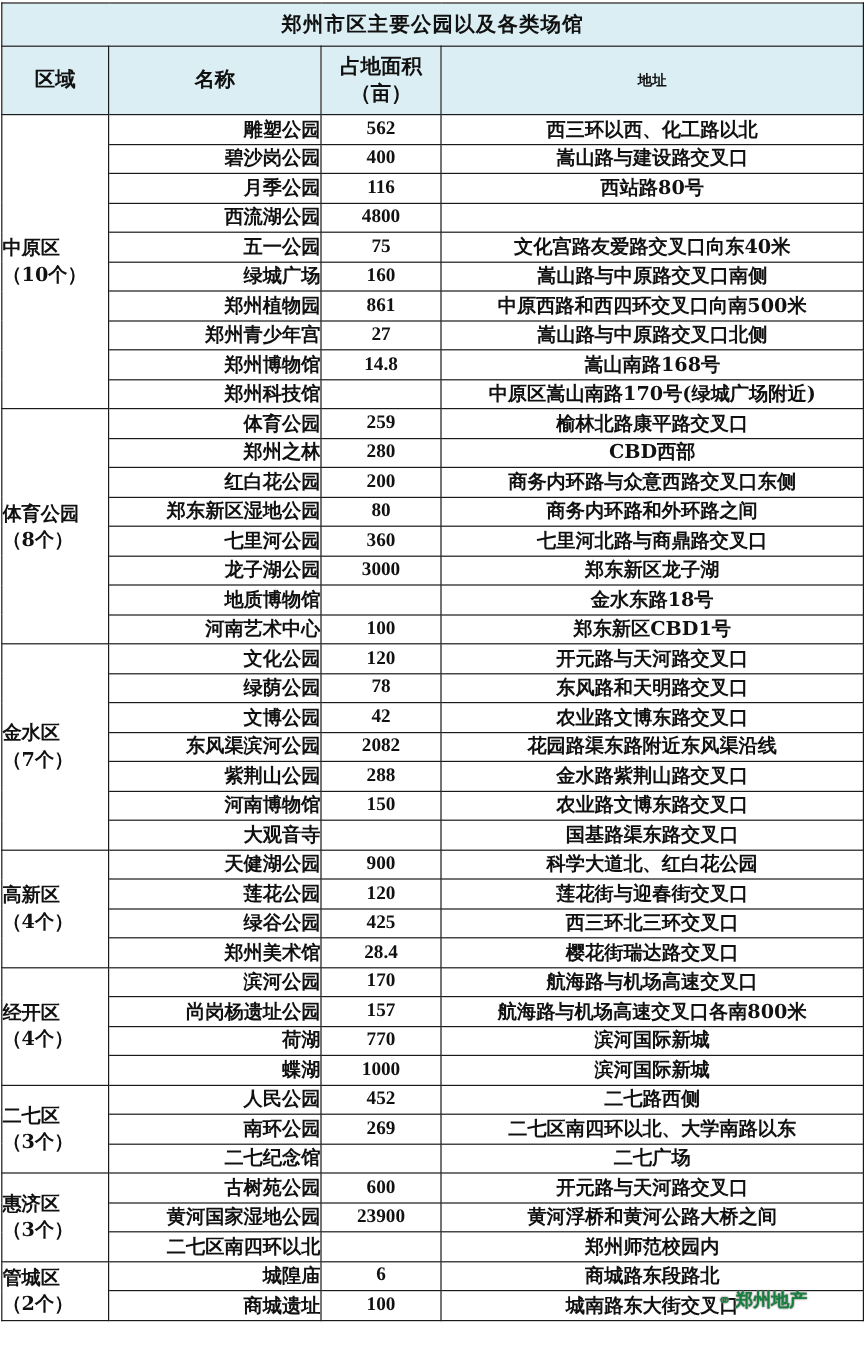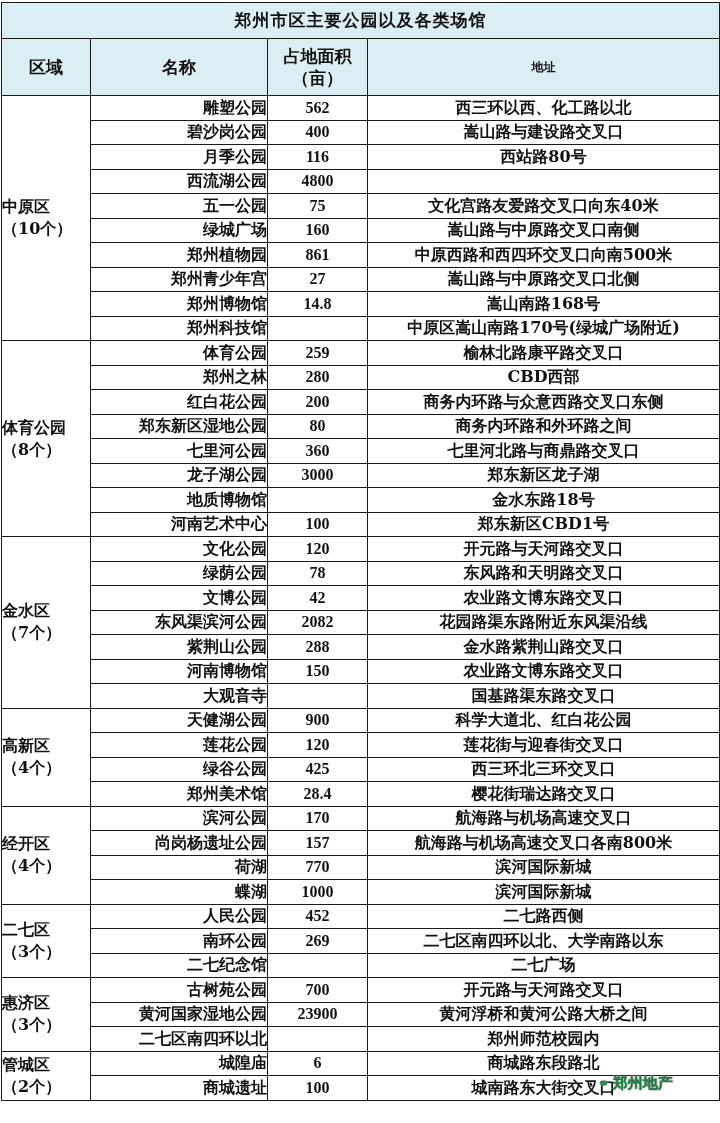--- a/index.html
+++ b/index.html
@@ -265,21 +265,21 @@
         <td class="c-name">二七纪念馆</td>
         <td class="c-area"></td>
         <td class="c-addr">二七广场</td>
       </tr>
       <tr class="row">
         <td class="c-region" rowspan="3">
           <div>惠济区</div>
           <div>（3个）</div>
         </td>
         <td class="c-name">古树苑公园</td>
-        <td class="c-area">700</td>
+        <td class="c-area">600</td>
         <td class="c-addr">开元路与天河路交叉口</td>
       </tr>
       <tr class="row">
         <td class="c-name">黄河国家湿地公园</td>
         <td class="c-area">23900</td>
         <td class="c-addr">黄河浮桥和黄河公路大桥之间</td>
       </tr>
       <tr class="row">
         <td class="c-name">二七区南四环以北</td>
         <td class="c-area"></td>

